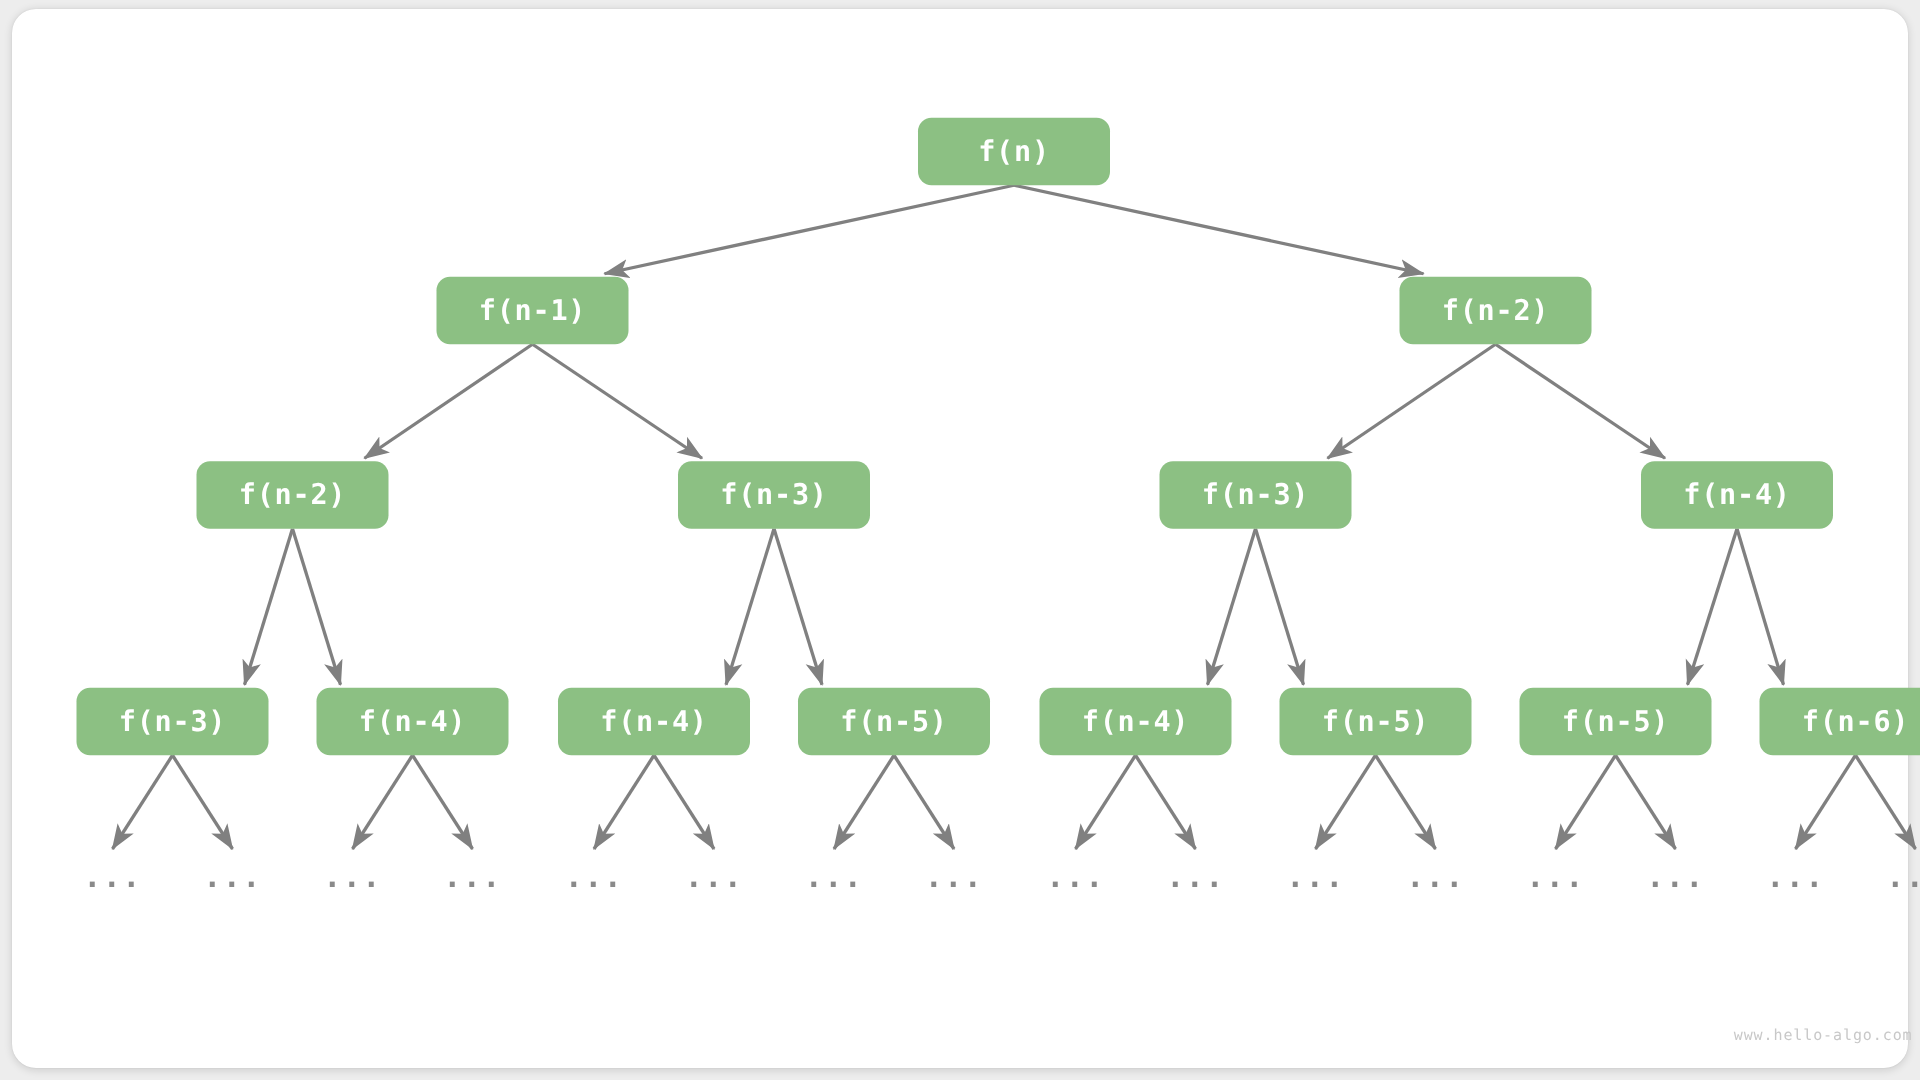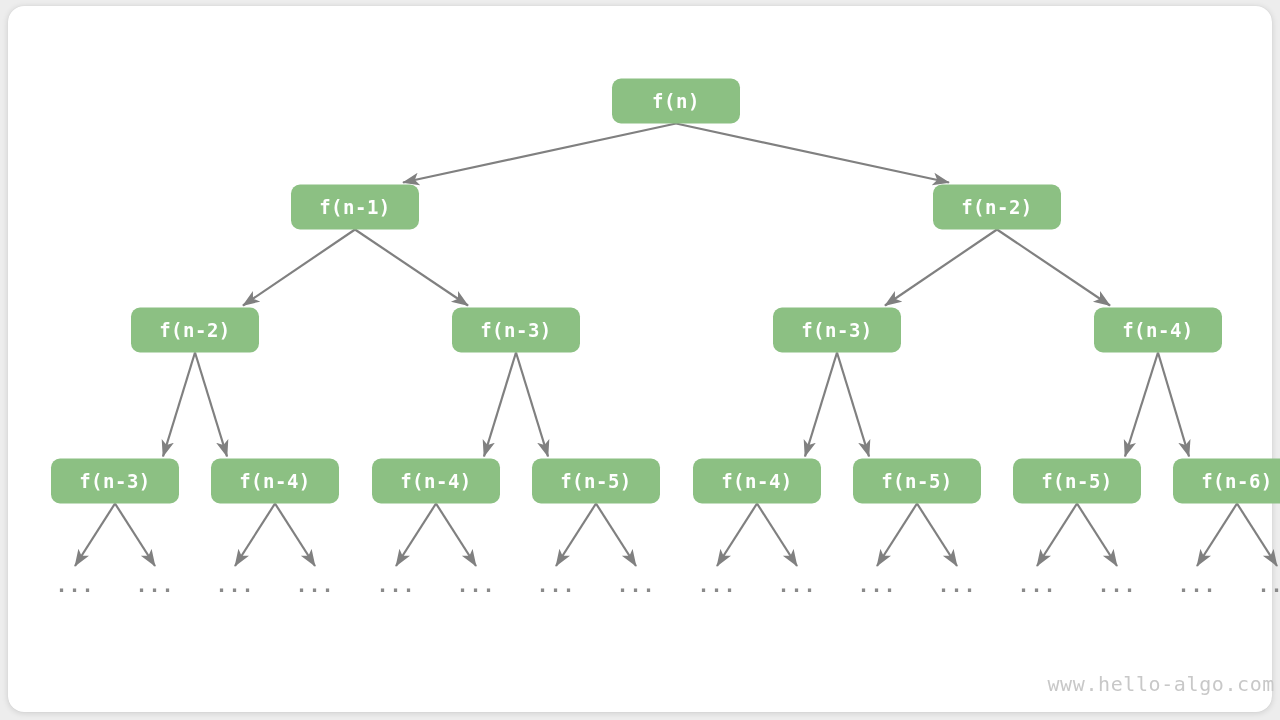--- a/index.html
+++ b/index.html
@@ -62,21 +62,21 @@
     text-anchor: middle;
     dominant-baseline: middle;
     letter-spacing: 1px;
   }
   .watermark {
     position: absolute;
     right: 40px;
     bottom: 24px;
     color: #c8c8c8;
     font-family: "DejaVu Sans Mono", monospace;
-    font-size: 20px;
+    font-size: 10px;
     letter-spacing: 0.6px;
     white-space: nowrap;
   }
 </style>
 </head>
 <body>
 
 <div id="card"></div>
 
 <div id="stage">

